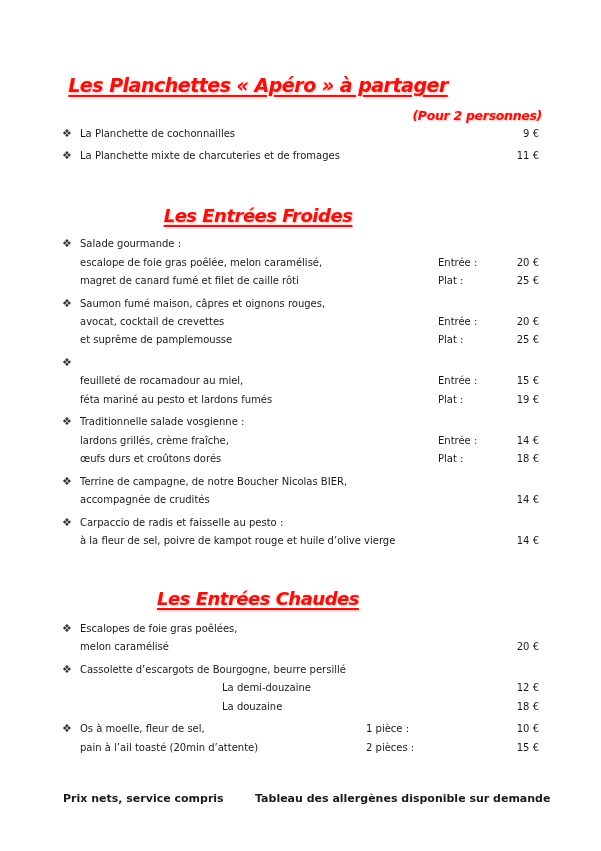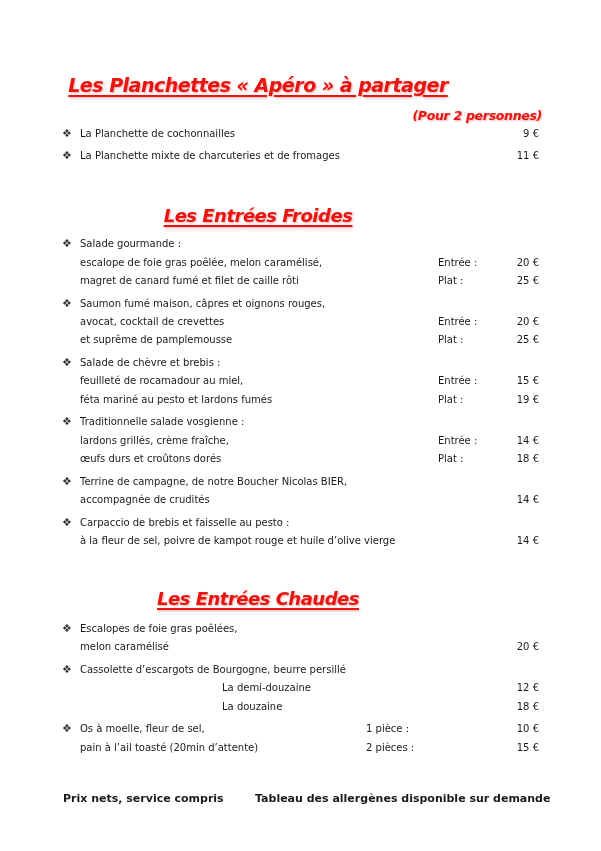--- a/index.html
+++ b/index.html
@@ -56,21 +56,20 @@
   <span class="bullet" style="top:296px">❖</span>
   <span class="line txt" style="top:296px">Saumon fumé maison, câpres et oignons rouges,</span>
   <span class="line txt" style="top:314px">avocat, cocktail de crevettes</span>
   <span class="line lbl" style="top:314px">Entrée :</span>
   <span class="line price" style="top:314px">20 €</span>
   <span class="line txt" style="top:332px">et suprême de pamplemousse</span>
   <span class="line lbl" style="top:332px">Plat :</span>
   <span class="line price" style="top:332px">25 €</span>
 
   <span class="bullet" style="top:355px">❖</span>
-  <span class="line txt" style="top:355px">Salade de chèvre et brebis :</span>
   <span class="line txt" style="top:373px">feuilleté de rocamadour au miel,</span>
   <span class="line lbl" style="top:373px">Entrée :</span>
   <span class="line price" style="top:373px">15 €</span>
   <span class="line txt" style="top:392px">féta mariné au pesto et lardons fumés</span>
   <span class="line lbl" style="top:392px">Plat :</span>
   <span class="line price" style="top:392px">19 €</span>
 
   <span class="bullet" style="top:414px">❖</span>
   <span class="line txt" style="top:414px">Traditionnelle salade vosgienne :</span>
   <span class="line txt" style="top:433px">lardons grillés, crème fraîche,</span>
@@ -79,21 +78,21 @@
   <span class="line txt" style="top:451px">œufs durs et croûtons dorés</span>
   <span class="line lbl" style="top:451px">Plat :</span>
   <span class="line price" style="top:451px">18 €</span>
 
   <span class="bullet" style="top:474px">❖</span>
   <span class="line txt" style="top:474px">Terrine de campagne, de notre Boucher Nicolas BIER,</span>
   <span class="line txt" style="top:492px">accompagnée de crudités</span>
   <span class="line price" style="top:492px">14 €</span>
 
   <span class="bullet" style="top:515px">❖</span>
-  <span class="line txt" style="top:515px">Carpaccio de brebis et faisselle au pesto :</span>
+  <span class="line txt" style="top:515px">Carpaccio de radis et faisselle au pesto :</span>
   <span class="line txt" style="top:533px">à la fleur de sel, poivre de kampot rouge et huile d’olive vierge</span>
   <span class="line price" style="top:533px">14 €</span>
 
   <div class="title t3">Les Entrées Chaudes</div>
 
   <span class="bullet" style="top:621px">❖</span>
   <span class="line txt" style="top:621px">Escalopes de foie gras poêlées,</span>
   <span class="line txt" style="top:639px">melon caramélisé</span>
   <span class="line price" style="top:639px">20 €</span>
 

